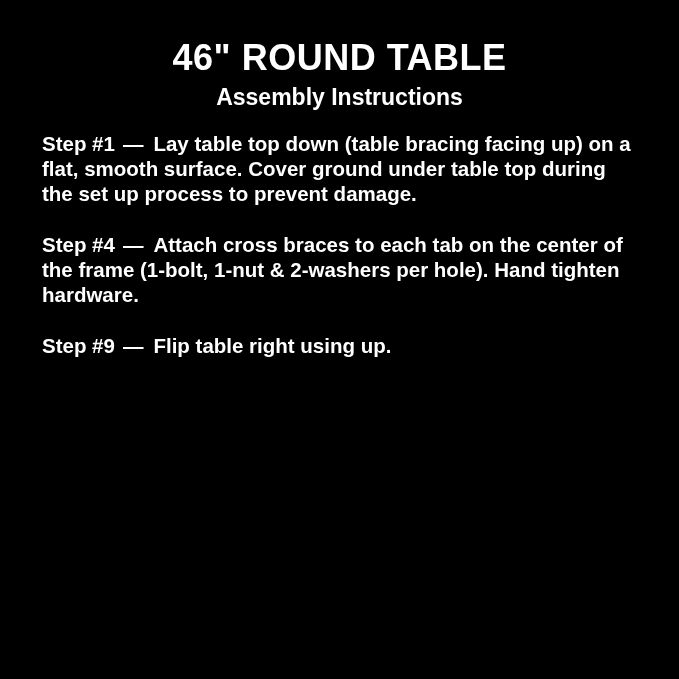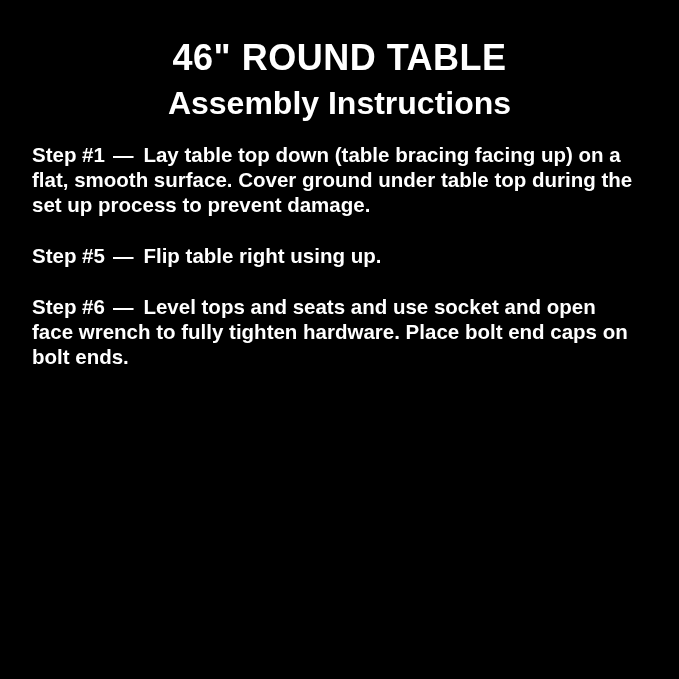--- a/index.html
+++ b/index.html
@@ -22,26 +22,26 @@
     text-align: center;
     padding-top: 38px;
   }
   .title {
     font-size: 36px;
     line-height: 1.1;
     letter-spacing: 0.5px;
     margin: 0;
   }
   .subtitle {
-    font-size: 32px;
+    font-size: 23px;
     line-height: 1.2;
     margin: 6px 0 0 0;
   }
   .steps {
-    padding: 20px 40px 0 32px;
+    padding: 20px 40px 0 42px;
   }
   .step {
     font-size: 20.5px;
     line-height: 1.22;
     margin: 0 0 26px 0;
   }
   .dash {
     display: inline-block;
     margin: 0 10px 0 8px;
   }
@@ -53,18 +53,18 @@
   <div class="header">
     <h1 class="title">46" ROUND TABLE</h1>
     <h2 class="subtitle">Assembly Instructions</h2>
   </div>
 
   <div class="steps">
     <p class="step"><span>Step #1</span><span class="dash">—</span><span>Lay table top down (table bracing facing up) on a flat, smooth surface. Cover ground under table top during the set up process to prevent damage.</span></p>
 
 
 
+    <p class="step"><span>Step #4</span><span class="dash">—</span><span>Attach cross braces to each tab on the center of the frame (1-bolt, 1-nut &amp; 2-washers per hole). Hand tighten hardware.</span></p>
 
-    <p class="step"><span>Step #5</span><span class="dash">—</span><span>Flip table right using up.</span></p>
+    <p class="step"><span>Step #9</span><span class="dash">—</span><span>Flip table right using up.</span></p>
 
-    <p class="step"><span>Step #6</span><span class="dash">—</span><span>Level tops and seats and use socket and open face wrench to fully tighten hardware. Place bolt end caps on bolt ends.</span></p>
   </div>
 </div>
 
 </body></html>

